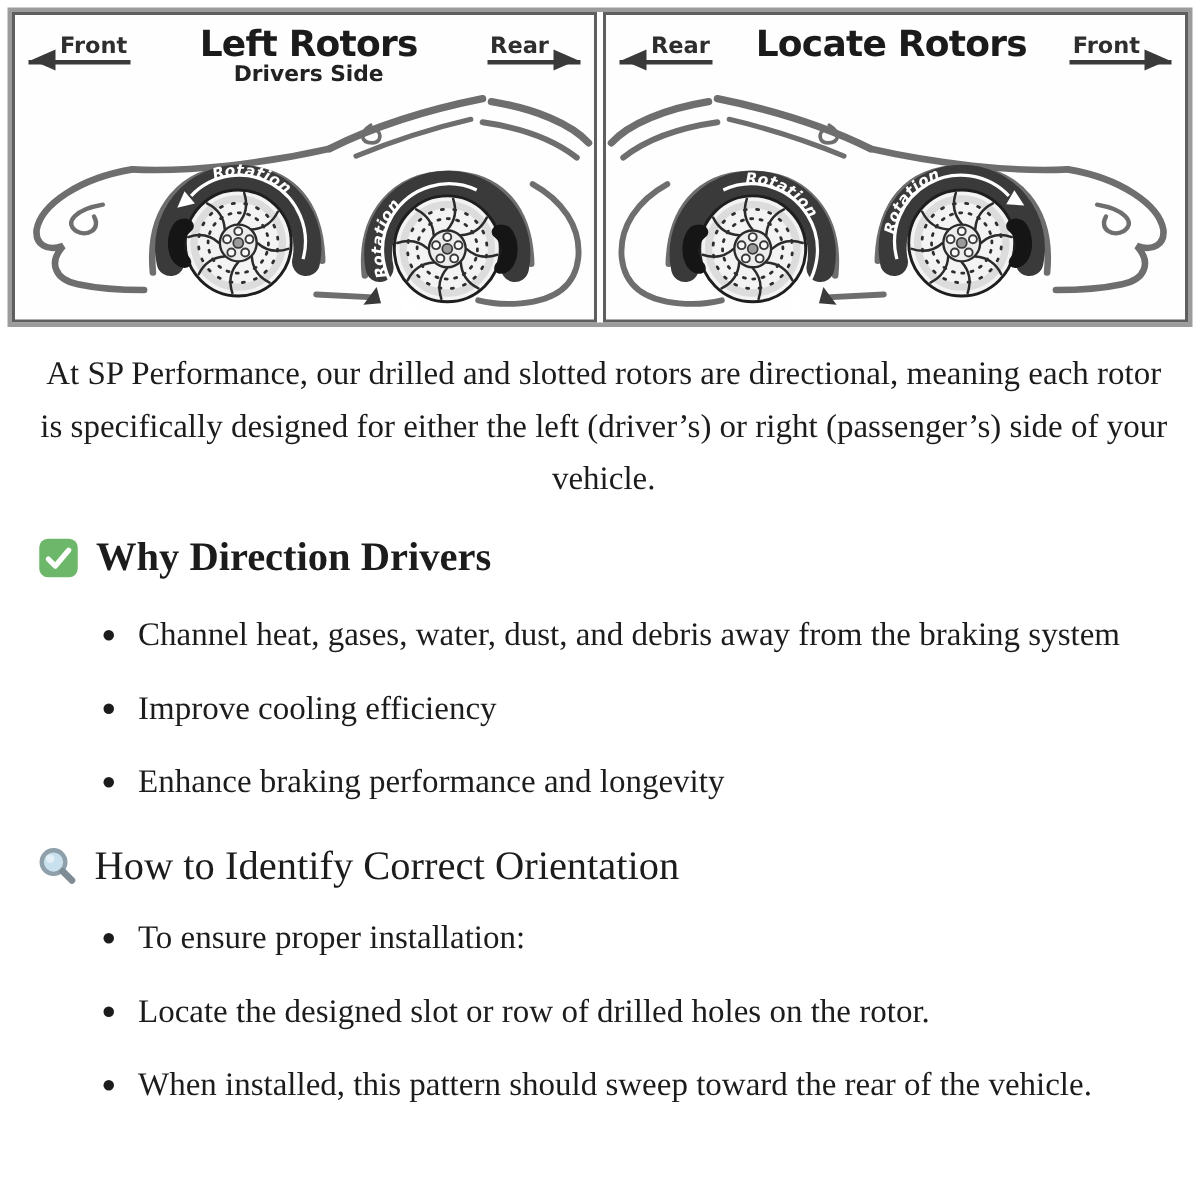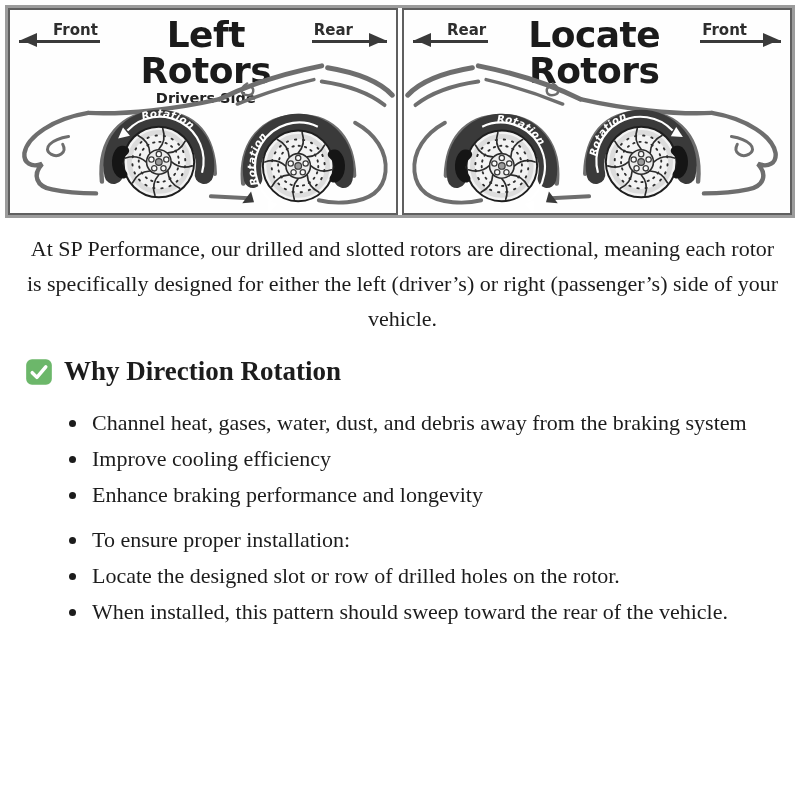--- a/index.html
+++ b/index.html
@@ -2,37 +2,37 @@
 <html><head>
 <meta charset="utf-8">
 <style>
   html,body{margin:0;padding:0;background:#fff;}
   body{width:800px;height:800px;overflow:hidden;font-family:"Liberation Serif",serif;color:#1c1c1c;}
   
   .figure-wrap{margin:5px 5px 0 5px;border:3px solid #9c9c9c;display:flex;gap:4px;background:#fff;}
   .panel{position:relative;flex:1;border:2px solid #5f5f5f;height:203px;background:#fefefe;overflow:hidden;}
   .panel-header{display:flex;justify-content:space-between;align-items:flex-start;padding:6px 9px 0 9px;font-family:"DejaVu Sans",sans-serif;}
   .title-block{text-align:center;line-height:1;margin-top:1px;}
-  .panel-title{font-size:36px;font-weight:bold;letter-spacing:-0.5px;color:#1b1b1b;}
+  .panel-title{font-size:24px;font-weight:bold;letter-spacing:-0.5px;color:#1b1b1b;}
   .panel-subtitle{font-size:14.5px;font-weight:bold;margin-top:2px;color:#222;}
-  .dir{display:flex;align-items:flex-end;gap:16px;border-bottom:3px solid #3a3a3a;font-weight:bold;font-size:15px;padding:0 2px 1px 2px;margin-top:5px;color:#2e2e2e;}
+  .dir{display:flex;align-items:flex-end;gap:3px;border-bottom:3px solid #3a3a3a;font-weight:bold;font-size:15px;padding:0 2px 1px 2px;margin-top:5px;color:#2e2e2e;}
   .tri{width:0;height:0;border-top:7px solid transparent;border-bottom:7px solid transparent;margin-bottom:-8px;}
   .tri-left{border-right:16px solid #3a3a3a;}
   .tri-right{border-left:16px solid #3a3a3a;}
   .car-svg{position:absolute;left:0;bottom:0;width:100%;height:157px;display:block;}
   
   article{padding:13px 20px 0 25px;font-size:22px;line-height:35px;}
   article p{margin:0 0 16px 0;text-align:center;}
   .sec-h{display:flex;align-items:center;gap:11px;font-size:27px;line-height:31px;margin:20px 0 18px 0;}
   .sec-h.bold{font-weight:bold;}
   .sec-h.regular{font-weight:normal;margin-top:24px;margin-bottom:13px;}
   .emoji{flex:0 0 auto;display:inline-flex;}
   .emoji svg{display:block;}
   ul{margin:0 0 10px 0;padding-left:64px;}
-  li{padding-left:3px;margin:1px 0;}
+  li{padding-left:3px;margin:14px 0;}
 </style>
 </head>
 <body>
 
 <svg width="0" height="0" style="position:absolute" aria-hidden="true">
   <defs>
     <path id="slot" d="M 0,-13 Q 8,-22 4,-34" fill="none" stroke="#2b2b2b" stroke-width="1.7"></path>
     <g id="rotor">
       <circle r="36" fill="#f3f3f3" stroke="#1e1e1e" stroke-width="2"></circle>
       <circle r="30" fill="none" stroke="#dcdcdc" stroke-width="5"></circle>
@@ -140,29 +140,39 @@
 <article>
   <p>At SP Performance, our drilled and slotted rotors are directional, meaning each rotor is specifically designed for either the left (driver’s) or right (passenger’s) side of your vehicle.</p>
 
   <h2 class="sec-h bold">
     <span class="emoji">
       <svg width="28" height="28" viewBox="0 0 24 24">
         <rect x="1" y="1" width="22" height="22" rx="5" fill="#6cb76a"></rect>
         <path d="M6.2 12.6 L10.2 16.6 L17.8 7.6" stroke="#fff" stroke-width="3" fill="none" stroke-linecap="round" stroke-linejoin="round"></path>
       </svg>
     </span>
-    <span>Why Direction Rotation</span>
+    <span>Why Direction Drivers</span>
   </h2>
 
 
   <ul>
     <li>Channel heat, gases, water, dust, and debris away from the braking system</li>
     <li>Improve cooling efficiency</li>
     <li>Enhance braking performance and longevity</li>
   </ul>
 
+  <h3 class="sec-h regular">
+    <span class="emoji">
+      <svg width="27" height="27" viewBox="0 0 24 24">
+        <circle cx="9.5" cy="9.5" r="7" fill="#c9e0ee" stroke="#8fa0ab" stroke-width="2.6"></circle>
+        <circle cx="7.5" cy="7.5" r="2.5" fill="#e3f0f8" stroke="none"></circle>
+        <line x1="15" y1="15" x2="20.4" y2="20.4" stroke="#7e8b94" stroke-width="4" stroke-linecap="round"></line>
+      </svg>
+    </span>
+    <span>How to Identify Correct Orientation</span>
+  </h3>
 
   <ul>
     <li>To ensure proper installation:</li>
     <li>Locate the designed slot or row of drilled holes on the rotor.</li>
     <li>When installed, this pattern should sweep toward the rear of the vehicle.</li>
   </ul>
 </article>
 
 </body></html>

